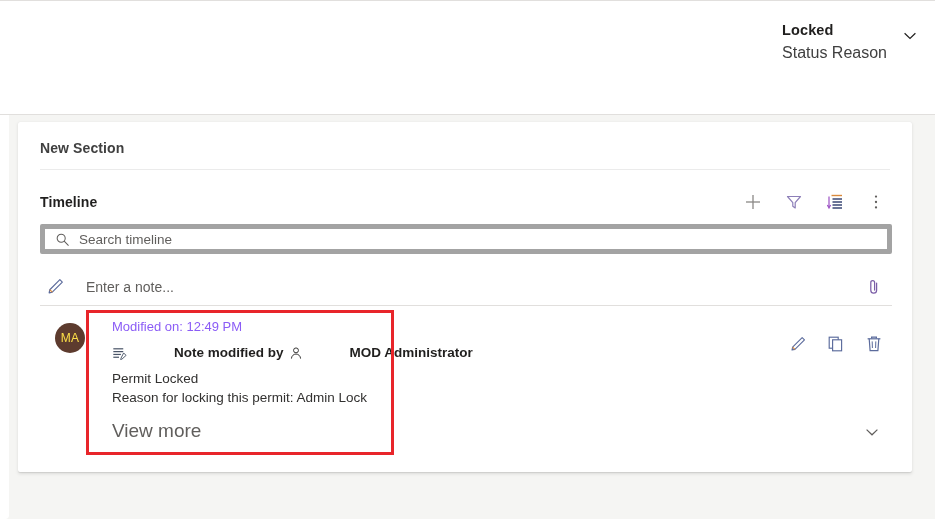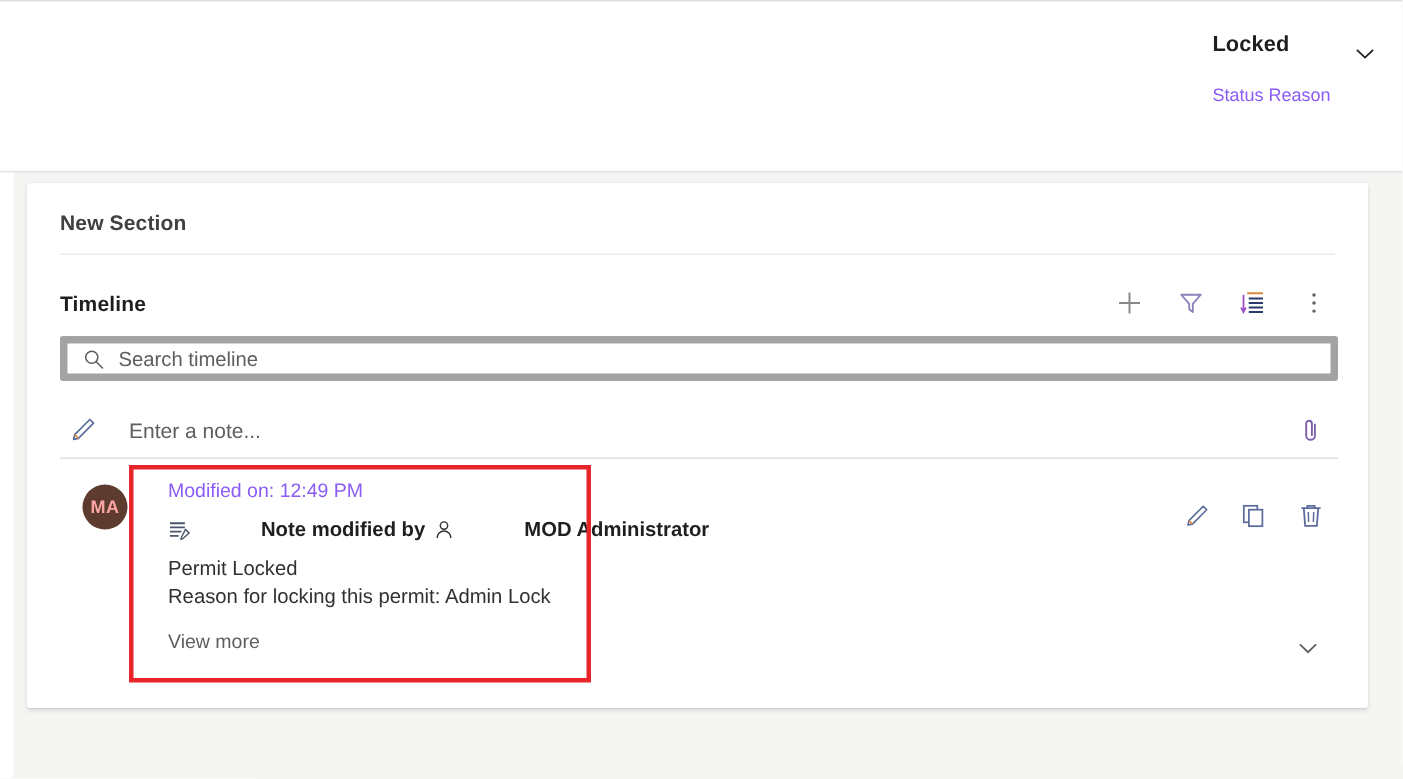--- a/index.html
+++ b/index.html
@@ -50,24 +50,24 @@
     text-align: left;
   }
   .status-value {
     font-size: 14.5px;
     font-weight: bold;
     color: #201f1e;
     line-height: 19px;
     letter-spacing: 0.1px;
   }
   .status-label {
-    font-size: 12px;
-    color: #8b5cf6;
+    font-size: 16px;
+    color: #404040;
     line-height: 17px;
-    margin-top: 15px;
+    margin-top: 4px;
   }
   .status-chevron {
     position: absolute;
     right: 12px;
     top: 22px;
     width: 26px;
     height: 26px;
     display: flex;
     align-items: center;
     justify-content: center;
@@ -230,23 +230,23 @@
     height: 134px;
   }
   .avatar {
     position: absolute;
     left: 15px;
     top: 5px;
     width: 30px;
     height: 30px;
     border-radius: 50%;
     background: #5d3b2e;
-    color: #fca5a5;
+    color: #fde047;
     font-size: 12px;
-    font-weight: bold;
+    font-weight: normal;
     display: flex;
     align-items: center;
     justify-content: center;
     letter-spacing: 0.3px;
   }
 
   .item-body {
     position: absolute;
     left: 72px;
     top: 0;
@@ -270,21 +270,21 @@
   }
   .subject-text { white-space: nowrap; padding-left: 42px; }
   .item-line {
     font-size: 13.5px;
     color: #323130;
     line-height: 19px;
   }
   .view-more {
     display: inline-block;
     margin-top: 13px;
-    font-size: 13px;
+    font-size: 19px;
     color: #605e5c;
     cursor: pointer;
   }
 
   .item-actions {
     position: absolute;
     right: 8px;
     top: 12px;
     display: flex;
     align-items: center;

